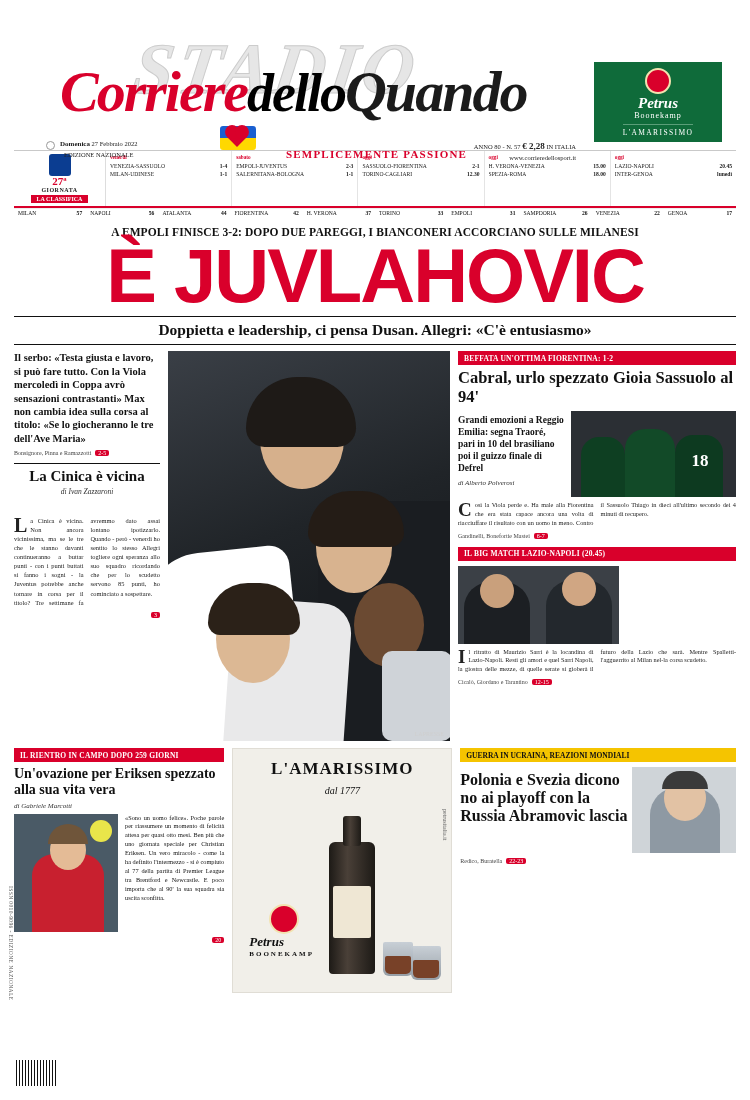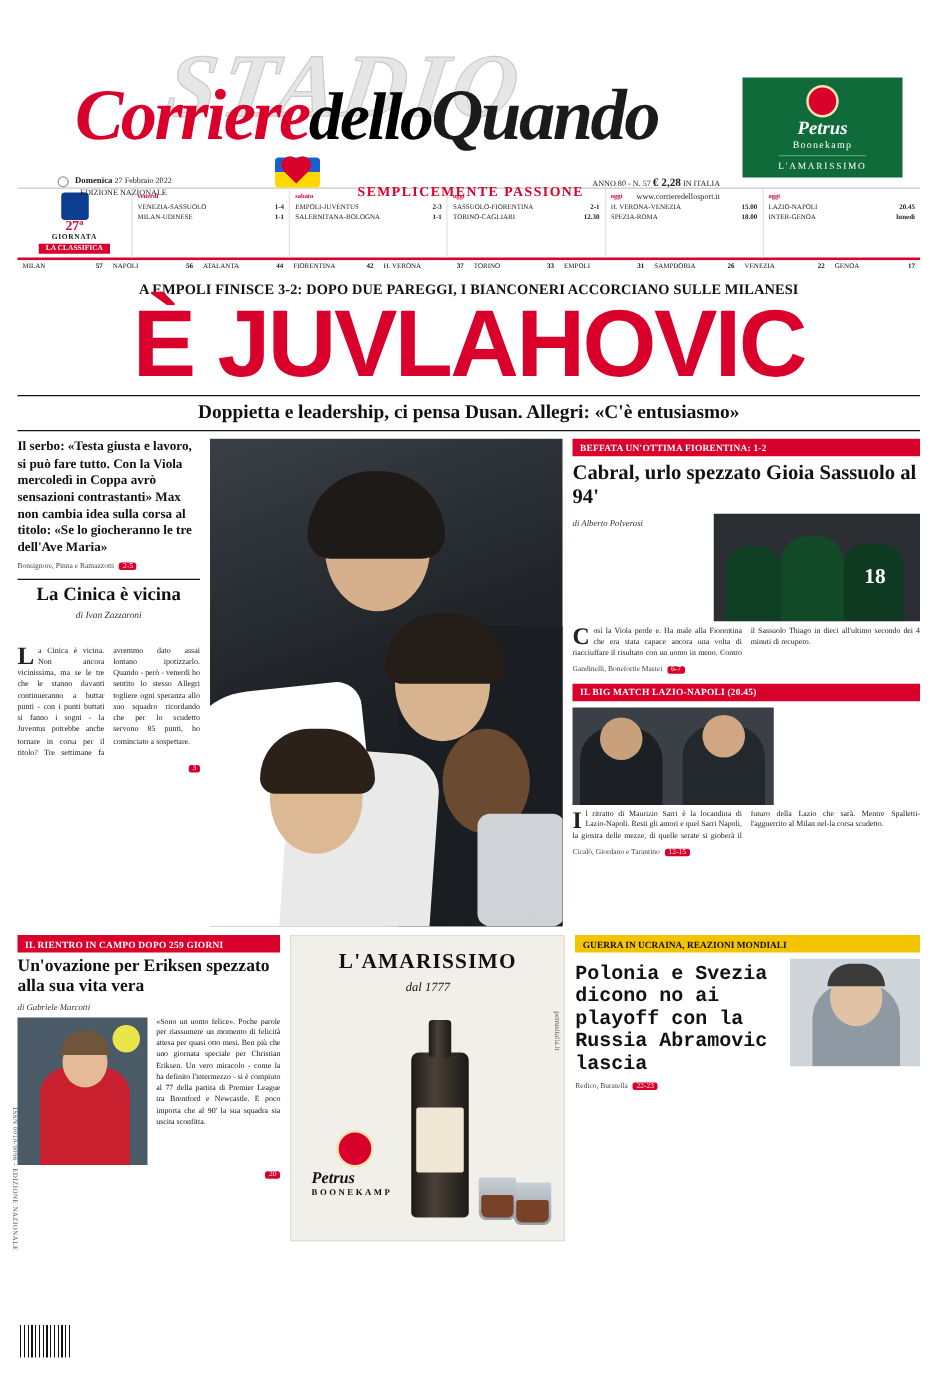--- a/index.html
+++ b/index.html
@@ -400,20 +400,21 @@
       </div>
     </div>
 
     <div class="col-right">
 
       <div>
         <div class="box-red-head">BEFFATA UN'OTTIMA FIORENTINA: 1-2</div>
         <div class="box-title">Cabral, urlo spezzato Gioia Sassuolo al 94'</div>
         <div style="display:flex;gap:7px;margin-top:5px;">
           <div style="width:110px;">
+            <div class="box-sub">Grandi emozioni a Reggio Emilia: segna Traoré, pari in 10 del brasiliano poi il guizzo finale di Defrel</div>
             <div class="box-by">di Alberto Polverosi</div>
           </div>
           <div class="thumb" style="width:170px;height:86px;">
             <div style="position:absolute;left:10px;top:26px;width:44px;height:60px;background:#0e3f22;border-radius:18px 18px 0 0;"></div>
             <div style="position:absolute;left:54px;top:18px;width:50px;height:68px;background:#124a28;border-radius:20px 20px 0 0;"></div>
             <div style="position:absolute;left:104px;top:24px;width:48px;height:62px;background:#0d3a20;border-radius:18px 18px 0 0;"></div>
             <div style="position:absolute;left:120px;top:40px;font-size:17px;color:#fff;font-weight:700;">18</div>
           </div>
         </div>
         <div class="box-body">
@@ -481,21 +482,21 @@
           <div class="bottle-label"></div>
         </div>
         <div class="glass" style="left:150px;"></div>
         <div class="glass" style="left:178px;bottom:12px;"></div>
         <div class="ad-side">petrusitalia.it</div>
       </div>
     </div>
 
     <div class="br">
       <div class="yellow-head">GUERRA IN UCRAINA, REAZIONI MONDIALI</div>
-      <div style="display:flex;gap:3px;margin-top:5px;font-family:Liberation Mono, monospace;">
+      <div style="display:flex;gap:3px;margin-top:5px;">
         <div style="flex:1;">
           <div class="box-title" style="font-size:16px;">Polonia e Svezia dicono no ai playoff con la Russia Abramovic lascia</div>
         </div>
         <div class="thumb" style="width:104px;height:86px;background:#cfd4d8;">
           <div style="position:absolute;left:18px;top:20px;width:70px;height:66px;background:#8e99a3;border-radius:28px 28px 0 0;"></div>
           <div style="position:absolute;left:32px;top:8px;width:42px;height:46px;border-radius:50%;background:#e2c2a4;"></div>
           <div style="position:absolute;left:30px;top:4px;width:46px;height:18px;border-radius:22px 22px 0 0;background:#3a3a3a;"></div>
         </div>
       </div>
       <div class="byline-mini">

